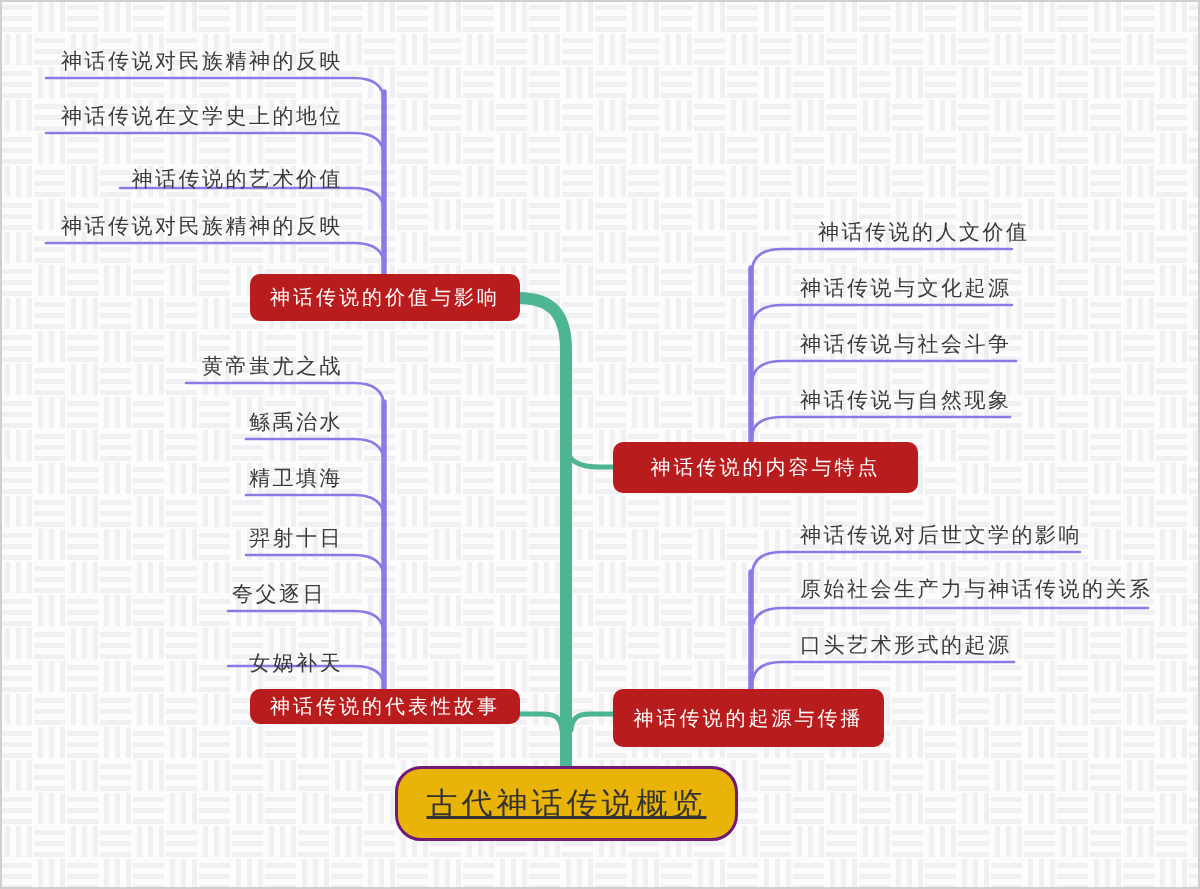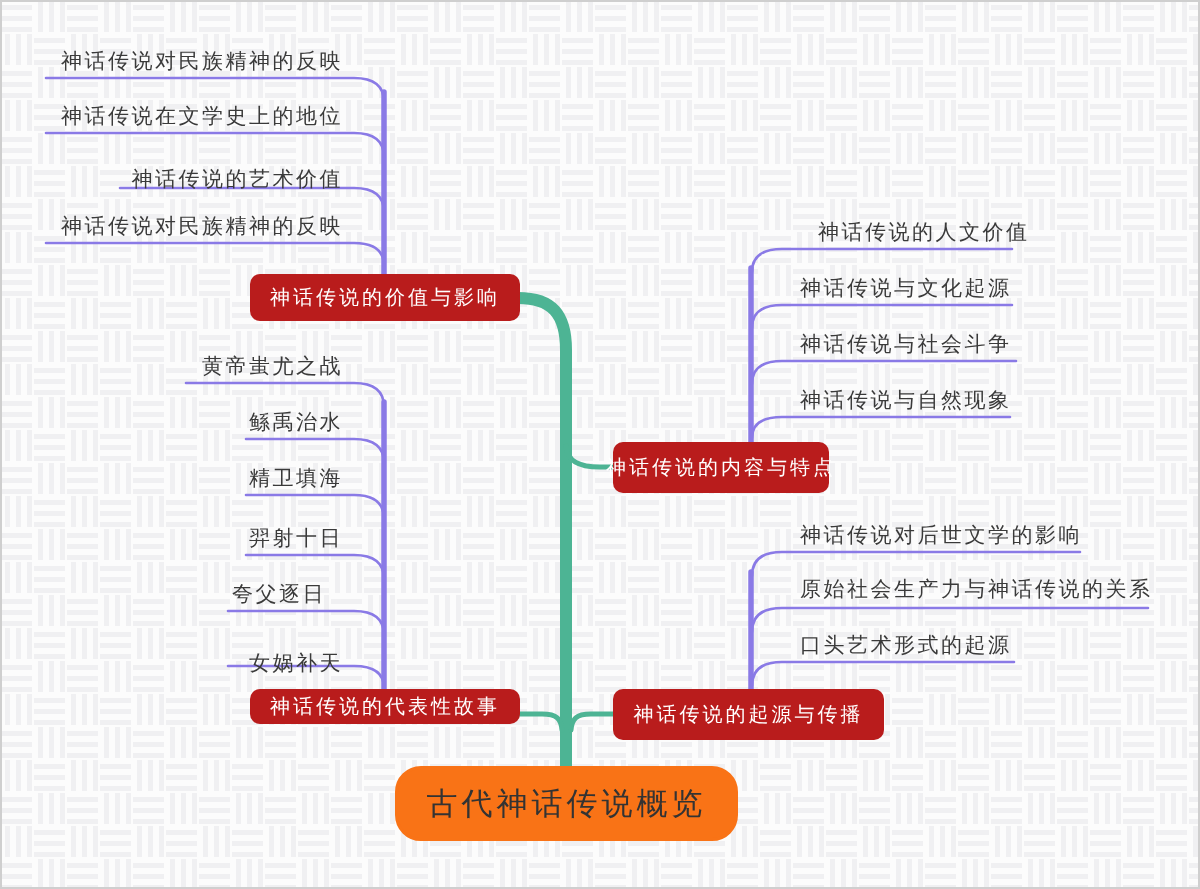--- a/index.html
+++ b/index.html
@@ -19,41 +19,41 @@
     font-size:21px;letter-spacing:2.5px;color:#3a3a3a;
     white-space:nowrap;line-height:26px;cursor:default;
   }
   .leaf.ra{text-align:right;}
   .branch{
     background:#b91c1c;color:#ffffff;border-radius:10px;
     display:flex;align-items:center;justify-content:center;
     font-size:20px;letter-spacing:3px;white-space:nowrap;
   }
   .root{
-    background:#f97316;border:3px solid #f97316;border-radius:28px;
+    background:#eab308;border:3px solid #701a75;border-radius:28px;
     display:flex;align-items:center;justify-content:center;
-    font-size:31px;letter-spacing:4px;color:#333333;white-space:nowrap;
+    font-size:31px;letter-spacing:4px;color:#333333;white-space:nowrap;text-decoration:underline;
   }
   
   .a1{top:48px;right:857px;} .a2{top:103px;right:857px;}
   .a3{top:158px;right:857px;margin-top:8px;} .a4{top:213px;right:857px;}
   
   .b1{top:219px;left:800px;margin-left:18px;} .b2{top:275px;left:800px;}
   .b3{top:331px;left:800px;} .b4{top:387px;left:800px;}
   
   .c1{top:353px;right:857px;margin-left:45px;} .c2{top:409px;right:857px;}
   .c3{top:465px;right:857px;} .c4{top:525px;right:857px;}
   .c5{top:581px;right:874px;} .c6{top:636px;right:857px;margin-top:14px;}
   
   .d1{top:522px;left:800px;} .d2{top:578px;left:800px;font-family:Liberation Mono, monospace;} .d3{top:632px;left:800px;}
   
   .bxA{left:250px;top:274px;width:270px;height:47px;}
-  .bxB{left:613px;top:442px;width:216px;height:51px;}
+  .bxB{left:613px;top:442px;width:305px;height:51px;}
   .bxC{left:250px;top:689px;width:270px;height:35px;}
-  .bxD{left:613px;top:689px;width:271px;height:51px;}
+  .bxD{left:613px;top:689px;width:271px;height:58px;}
   .bxRoot{left:395px;top:766px;width:343px;height:75px;border-radius:26px;}
 </style>
 </head>
 <body>
 
 <svg class="bg" width="1200" height="889">
   <defs>
     <pattern id="weave" width="66" height="66" patternUnits="userSpaceOnUse">
       <rect width="66" height="66" fill="#fcfcfc"></rect>
       <g fill="#f0f0f2">

